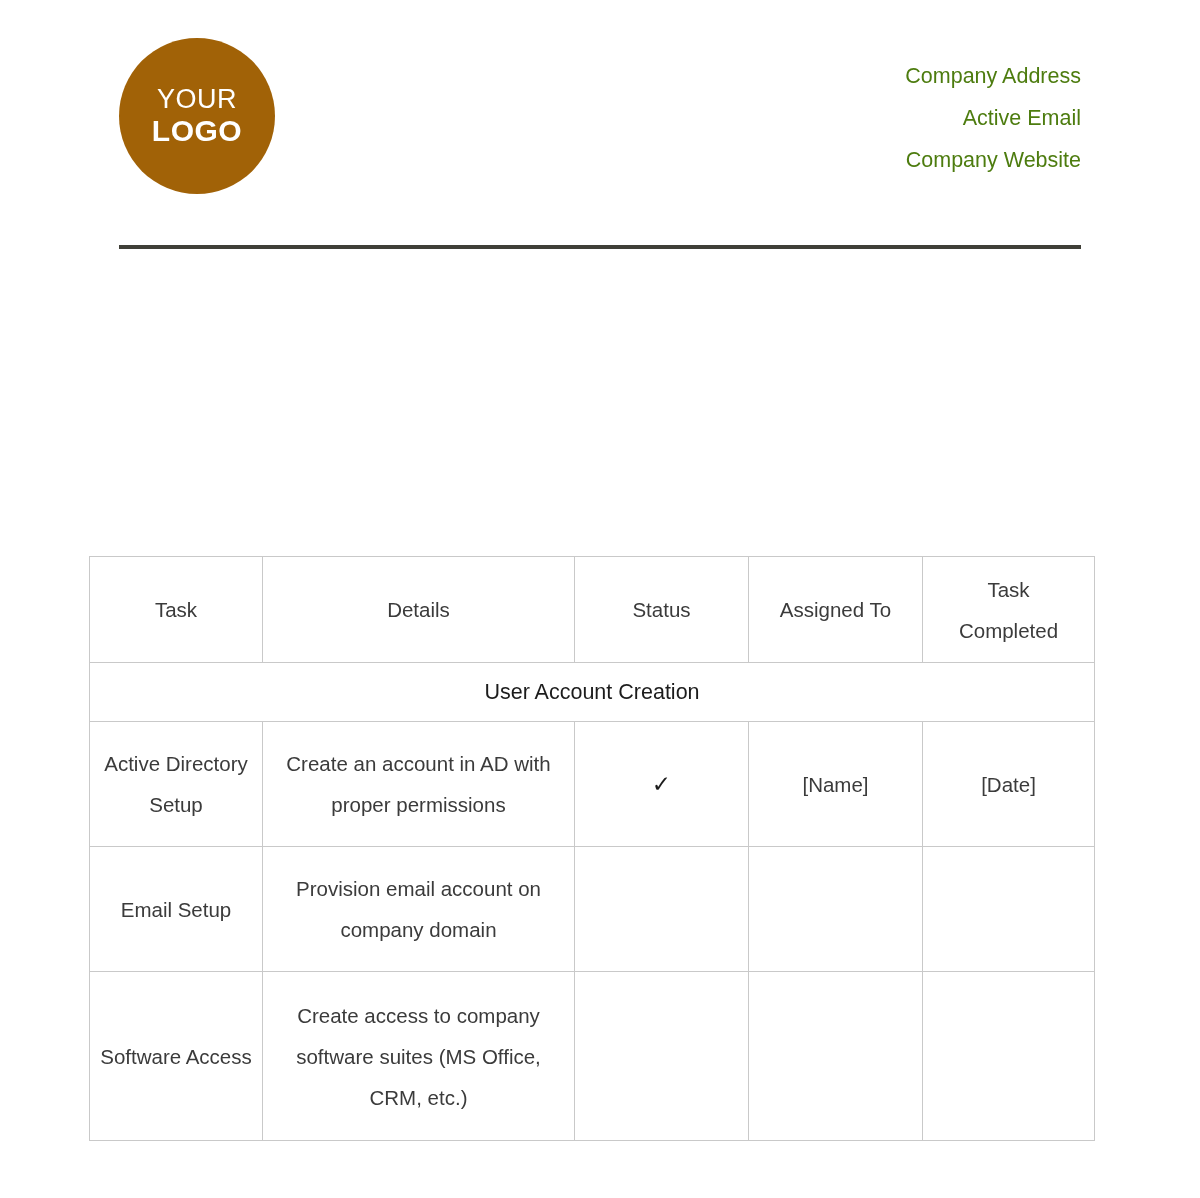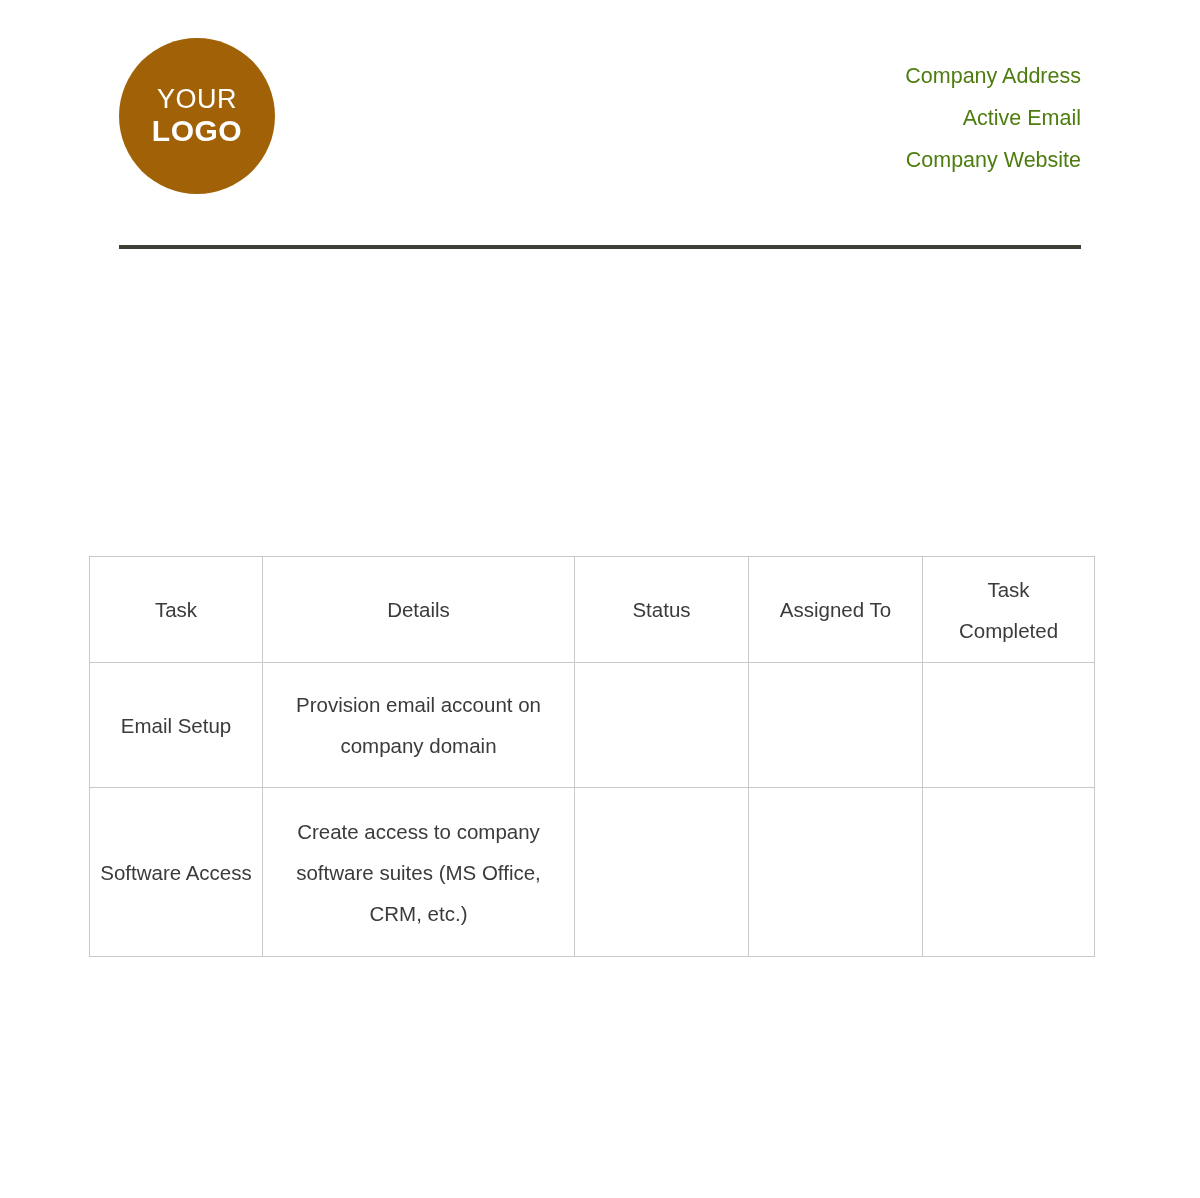--- a/index.html
+++ b/index.html
@@ -169,21 +169,31 @@
           <td>Details</td>
           <td>Status</td>
           <td>Assigned To</td>
           <td>
             <span>Task</span><br>
             <span>Completed</span>
           </td>
         </tr>
       </thead>
       <tbody>
-
+        <tr class="section-row">
+          <td colspan="5">User Account Creation</td>
+        </tr>
+
+        <tr class="task-row">
+          <td>Active Directory Setup</td>
+          <td>Create an account in AD with proper permissions</td>
+          <td class="check">✓</td>
+          <td>[Name]</td>
+          <td>[Date]</td>
+        </tr>
 
         <tr class="task-row">
           <td>Email Setup</td>
           <td>Provision email account on company domain</td>
           <td class="check"></td>
           <td></td>
           <td></td>
         </tr>
 
         <tr class="task-row tall">

